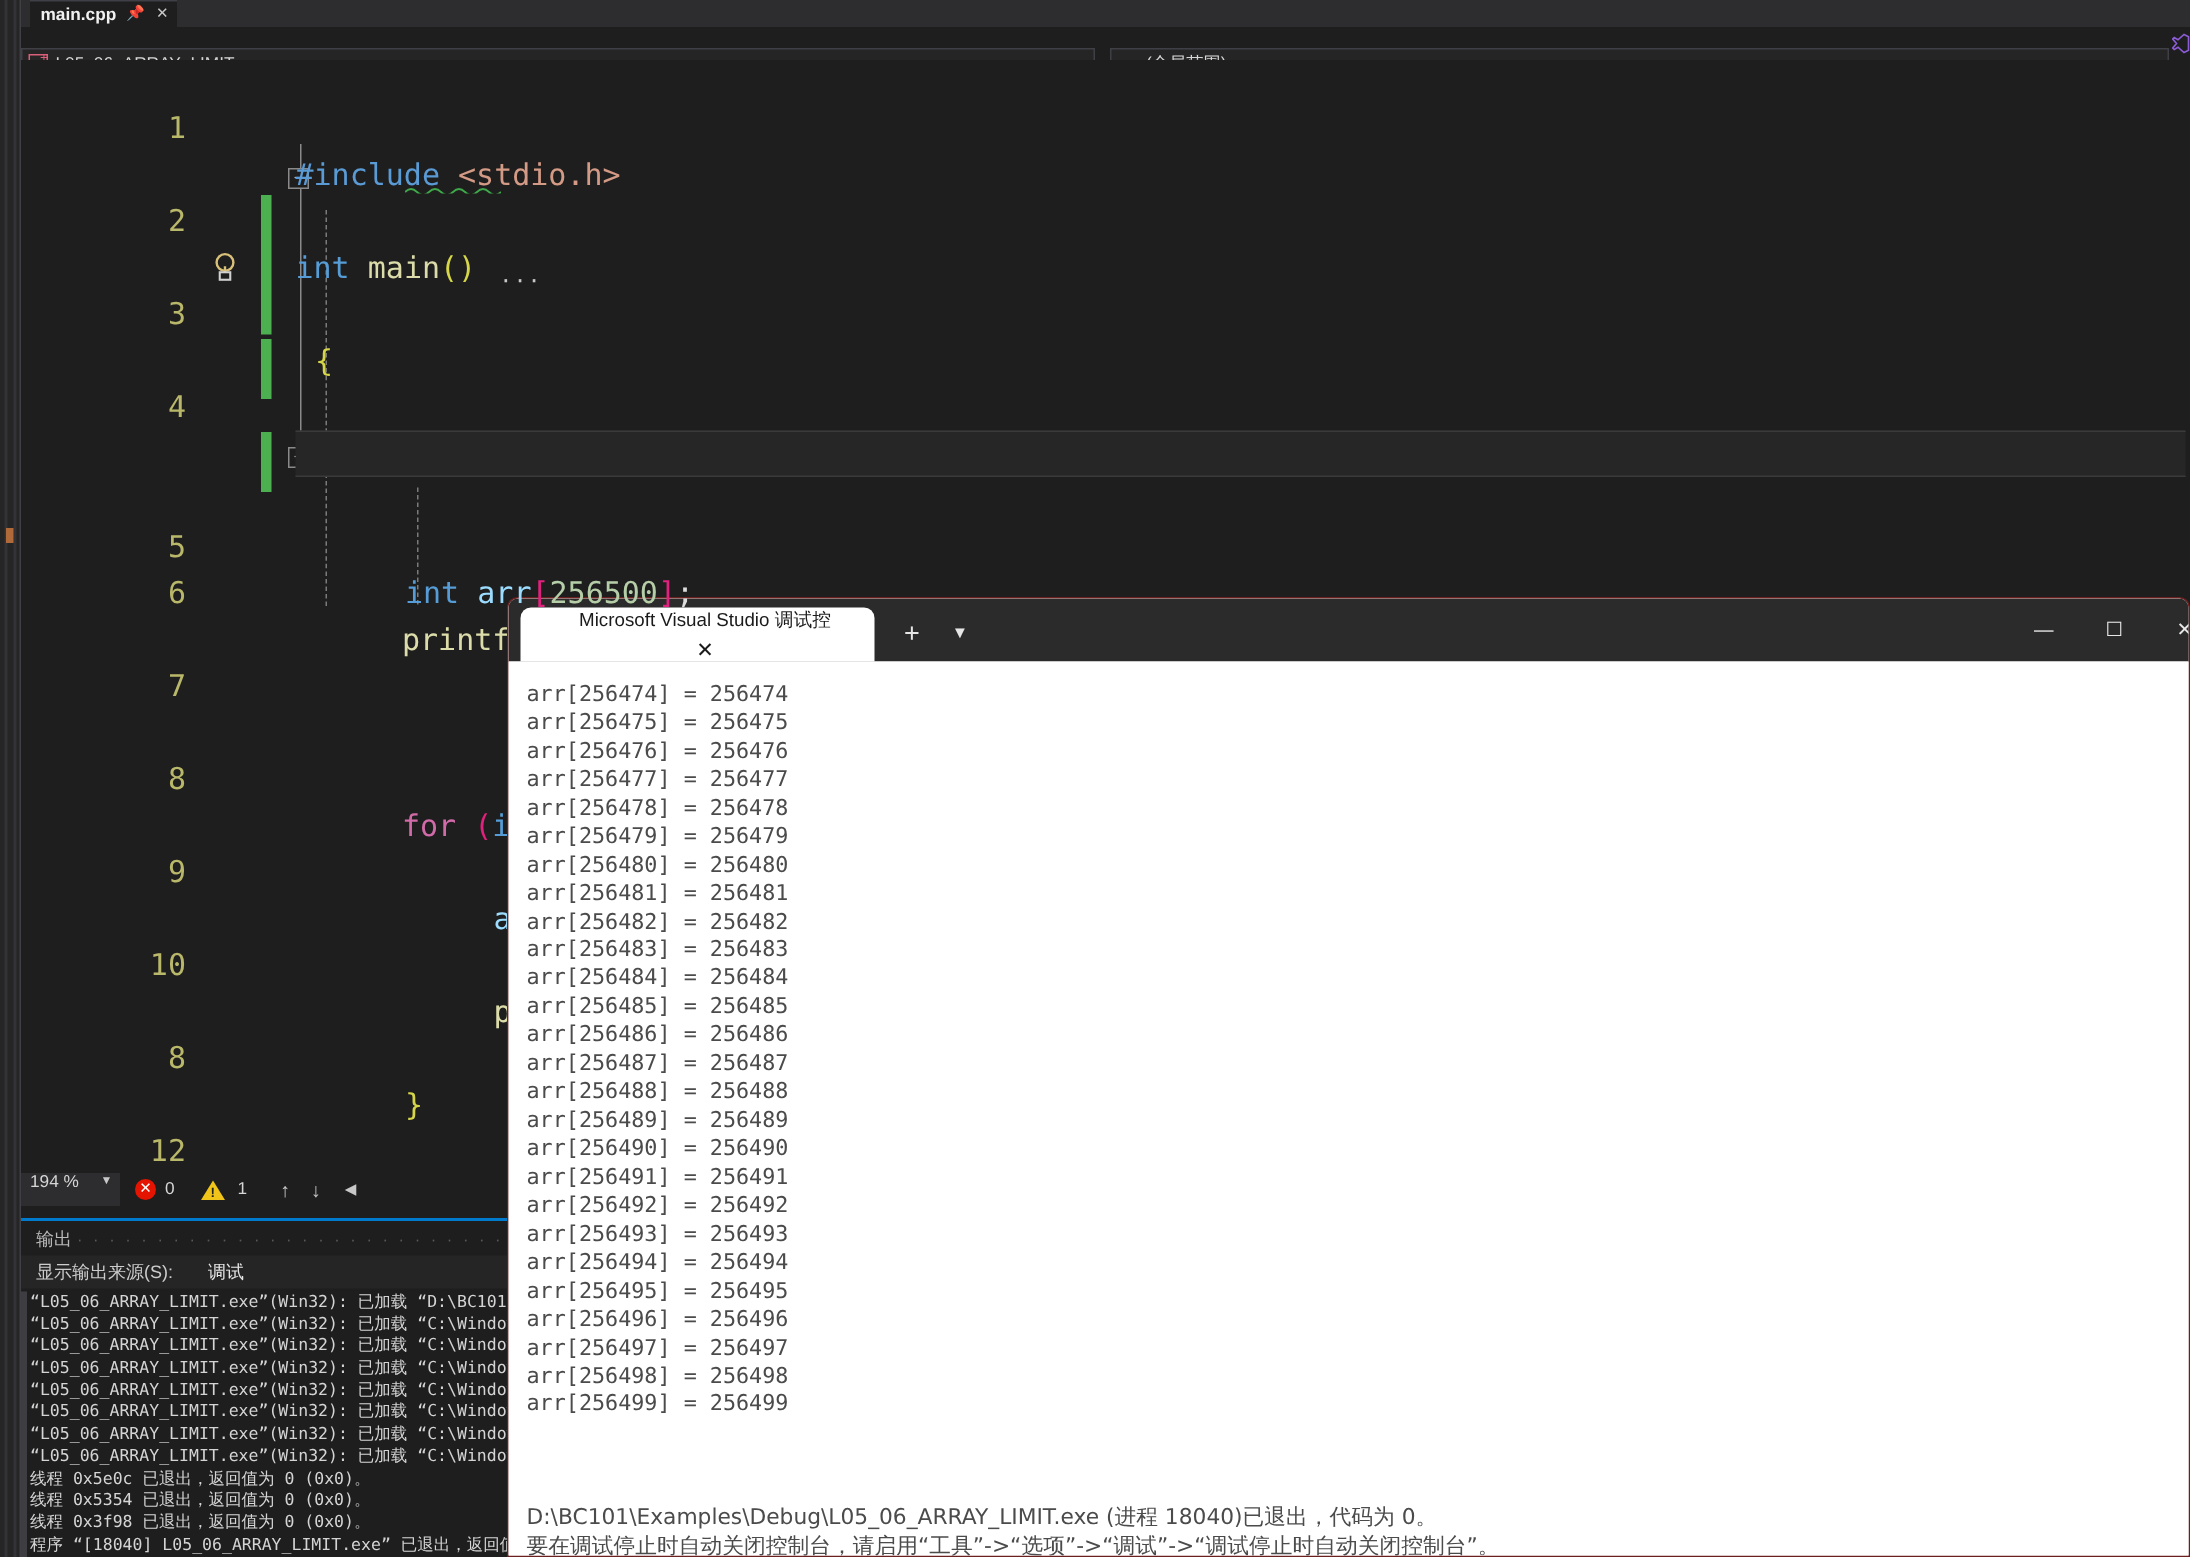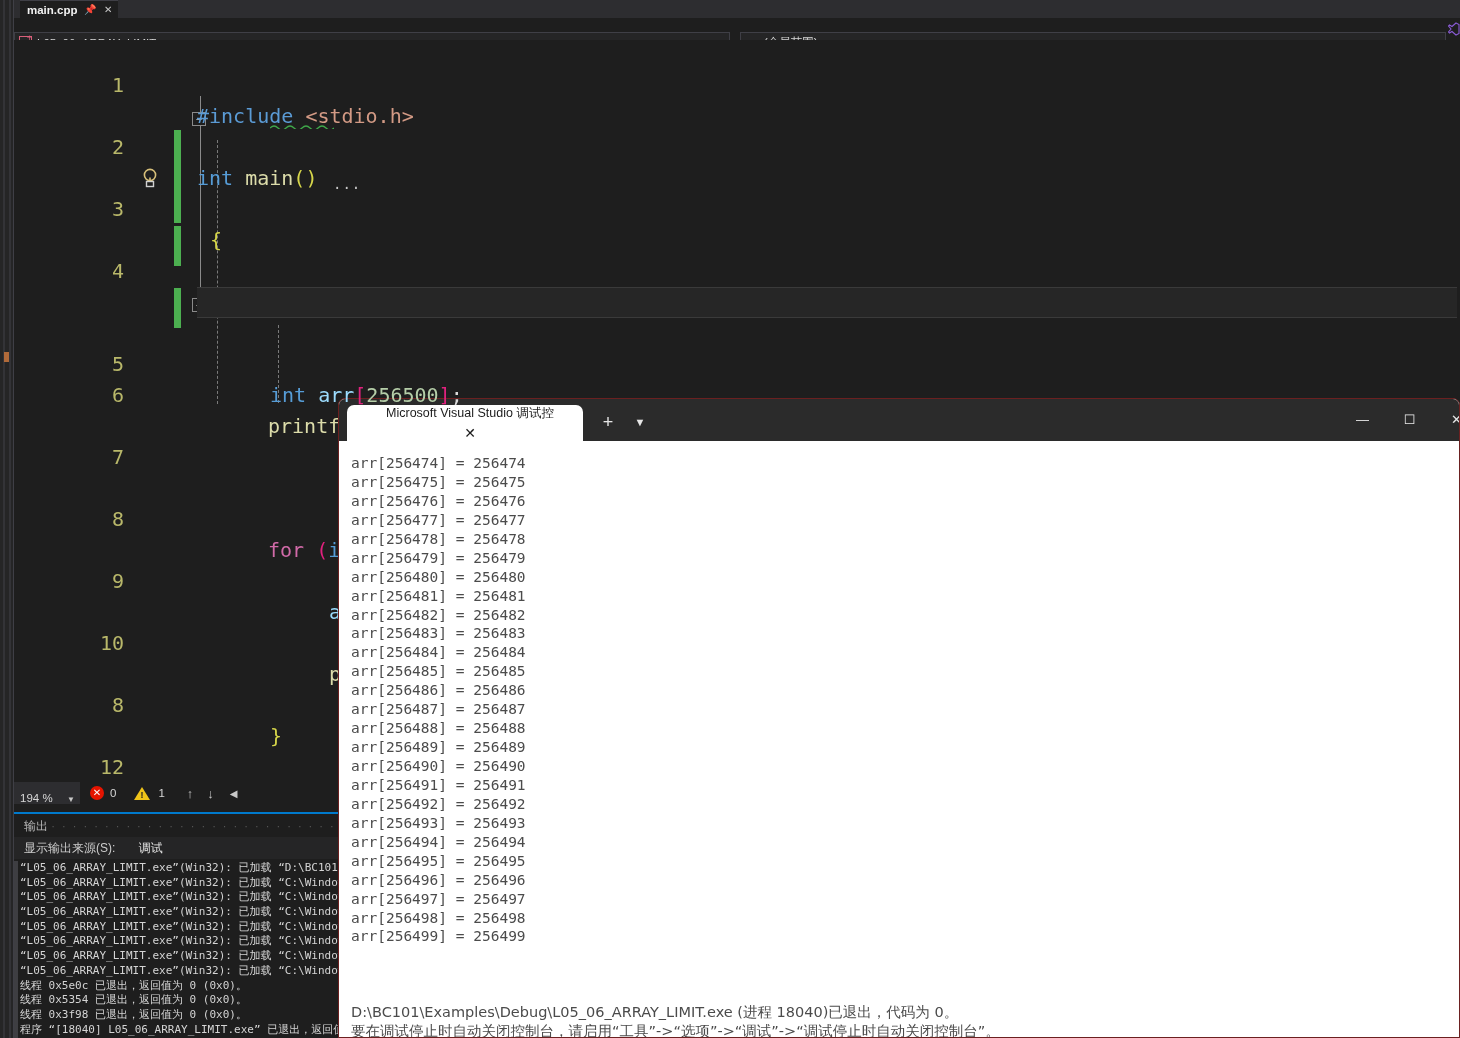--- a/index.html
+++ b/index.html
@@ -112,21 +112,21 @@
   .dots3 { position:absolute; color:#c8c8c8; font-size:14px; letter-spacing:1px; }
 
   
   .zoomstrip {
     position: absolute; left: 14px; top: 782px; width: 331px; height: 22px;
     background: #1e1e1e; display: flex; align-items: center;
     color: #d6d6d6; font-size: 11.5px;
   }
   .zoombox {
     width: 66px; height: 22px; background: #2d2d30;
-    display: flex; align-items: flex-end; justify-content: space-between;
+    display: flex; align-items: flex-start; justify-content: space-between;
     padding: 0 5px 0 6px;
   }
   .zoombox .cv { font-size: 8px; color: #c8c8c8; }
   .err-ico {
     width: 14px; height: 14px; border-radius: 50%; background: #e51400;
     color: #fff; font-size: 10px; line-height: 14px; text-align: center;
     font-family: "Liberation Sans", sans-serif;
   }
   .warn-ico {
     width: 0; height: 0; border-left: 8px solid transparent;

